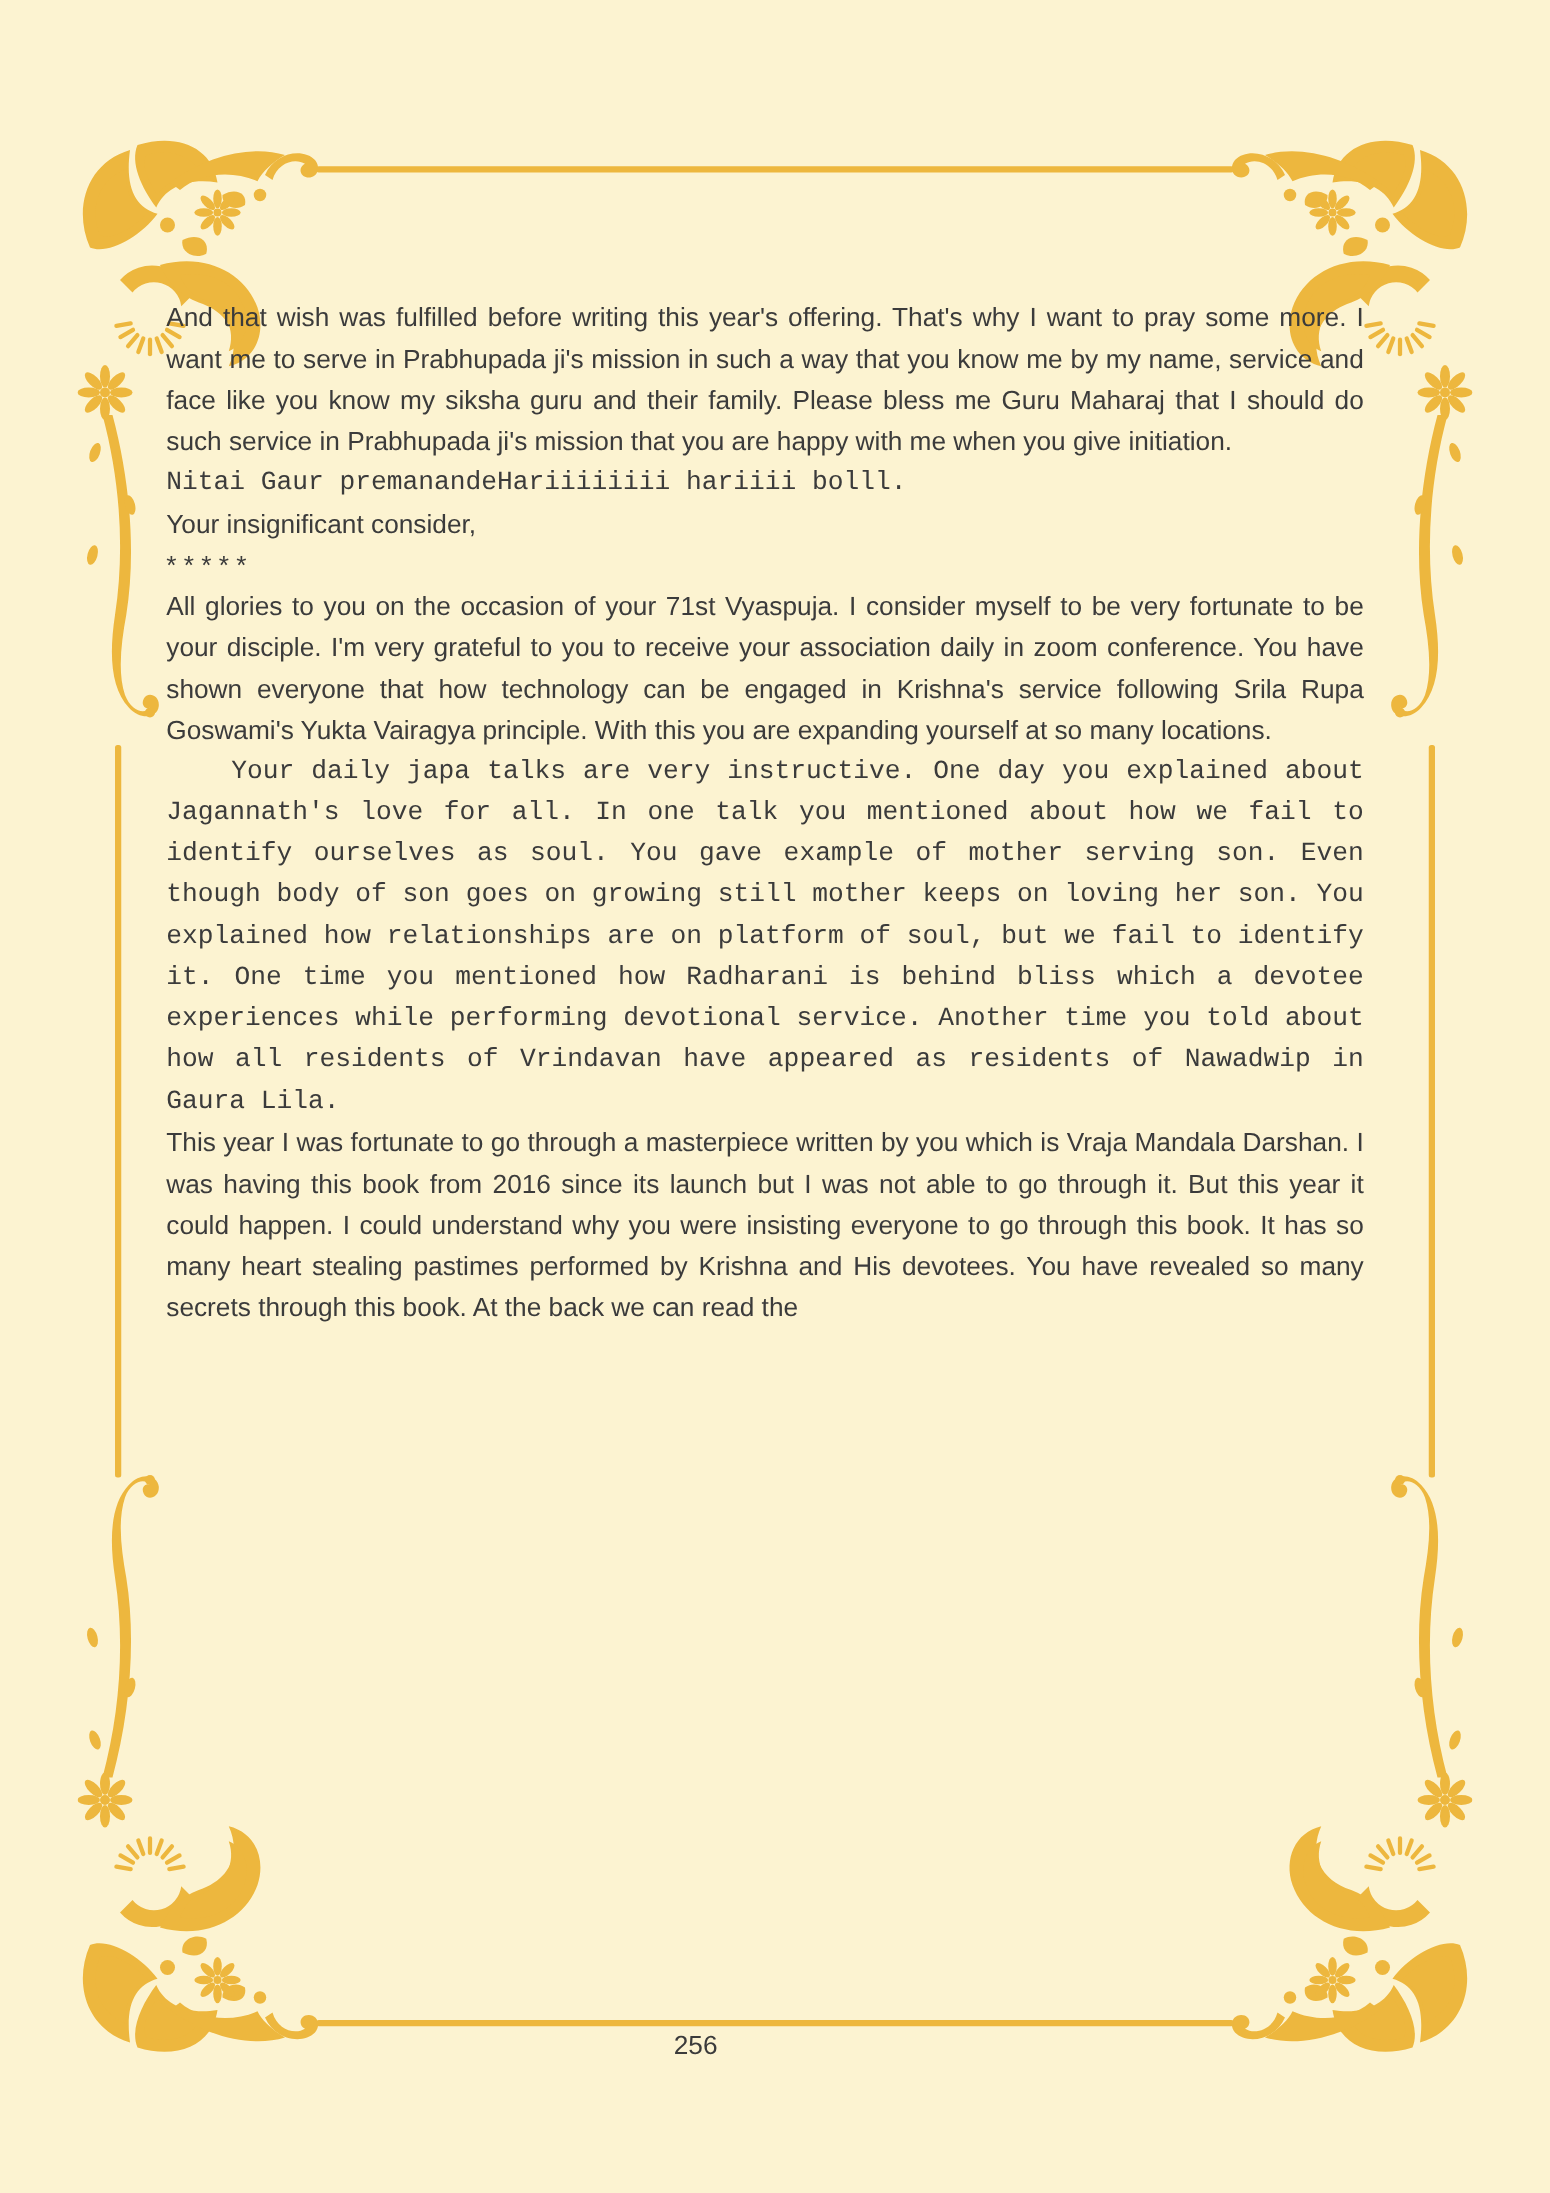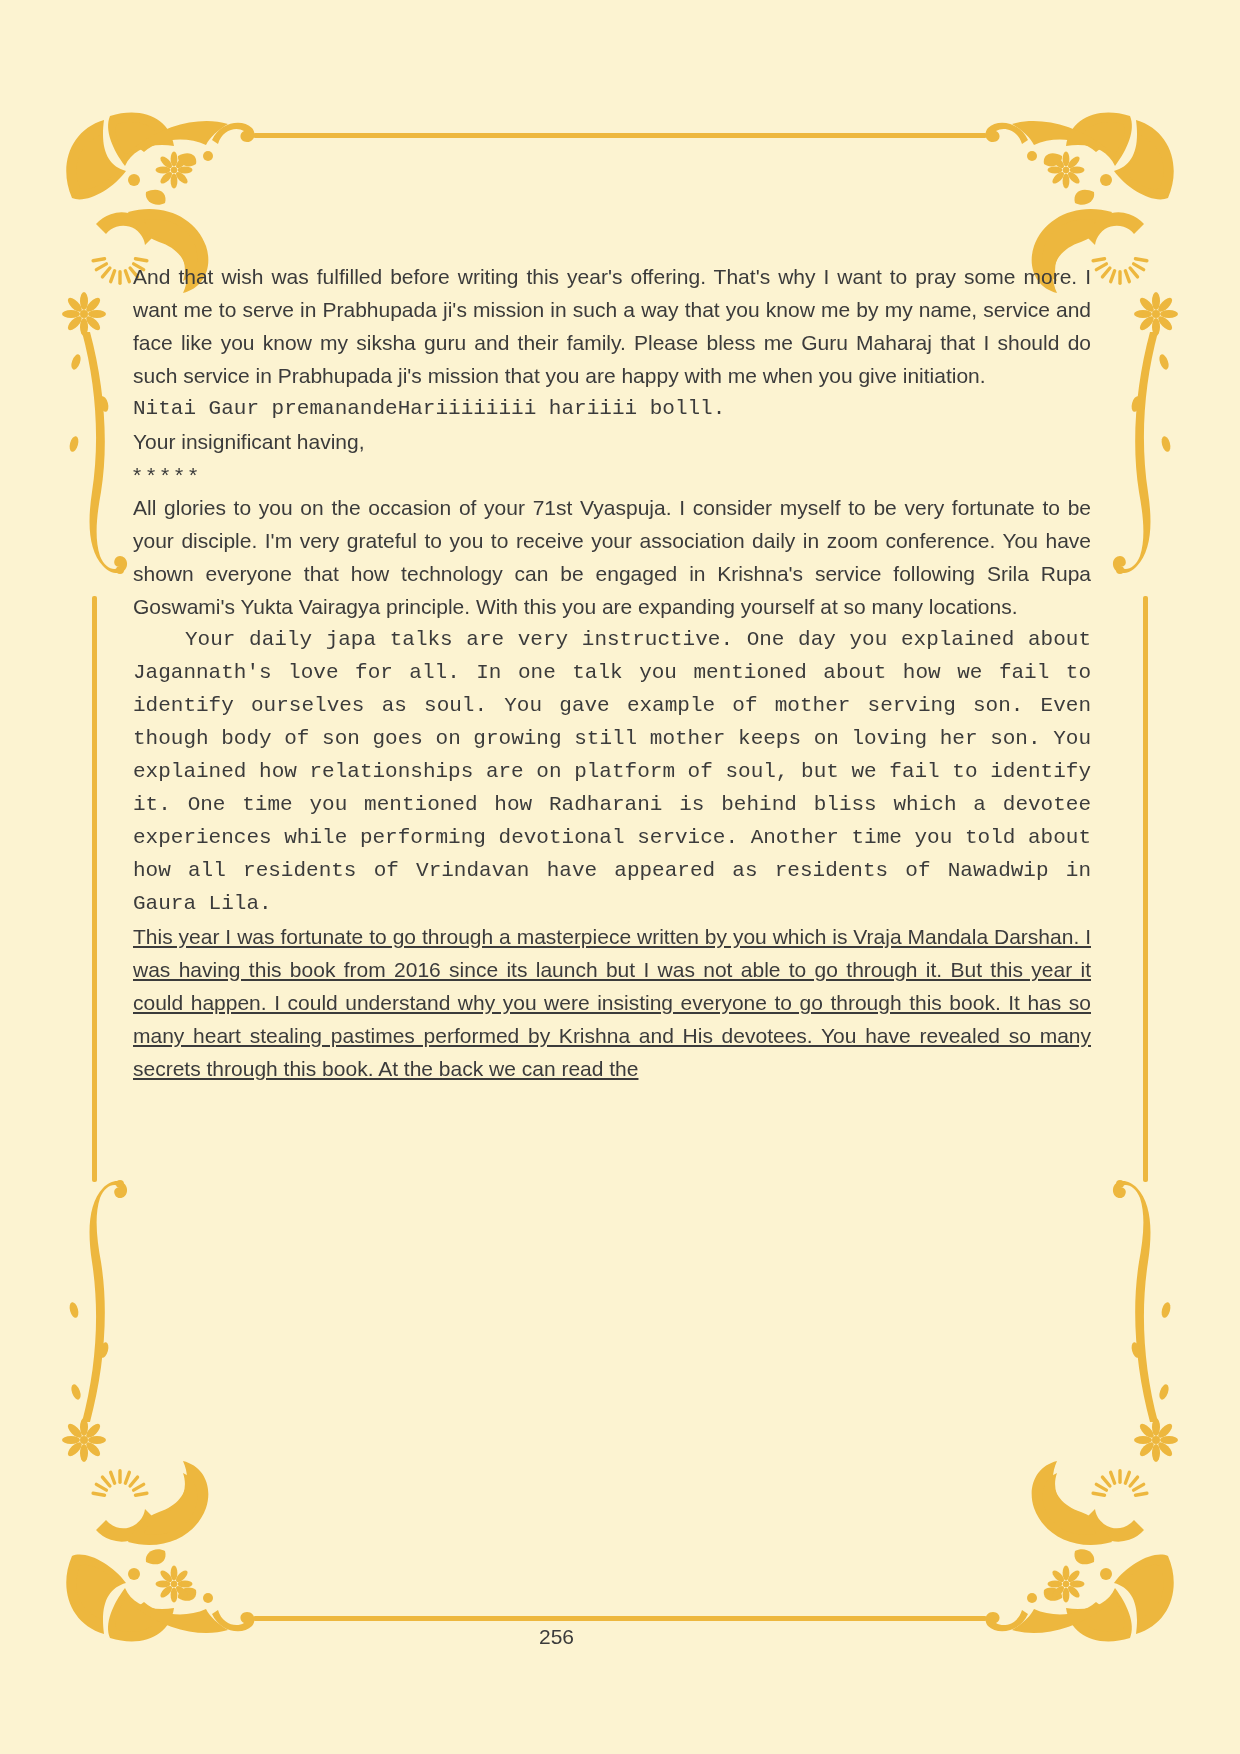--- a/index.html
+++ b/index.html
@@ -22,30 +22,30 @@
   #orn-bl{left:62px;top:1155px;transform:scaleY(-1);}
   #orn-br{left:982px;top:1155px;transform:scale(-1,-1);}
   .hline{position:absolute;left:253px;width:734px;height:5px;background:var(--gold);border-radius:2px;}
   #hline-top{top:133px;}
   #hline-bottom{top:1616px;}
   .vline{position:absolute;width:5px;top:596px;height:586px;background:var(--gold);border-radius:2px;}
   #vline-left{left:92px;}
   #vline-right{left:1143px;}
   
   .content{
-    position:absolute;left:133px;top:260px;width:958px;
+    position:absolute;left:133px;top:238px;width:958px;
     font-size:21px;line-height:33px;
   }
   .content p{margin:0;}
   .just{text-align:justify;}
   .indent{text-indent:52px;}
   .mt11{margin-top:11px;}
   .mt12{margin-top:12px;}
   .mt15{margin-top:15px;font-family:Liberation Mono, monospace;}
-  .mt16{margin-top:16px;text-decoration:underline;}
+  .mt16{margin-top:16px;}
   .mt17{margin-top:17px;}
   .mt63{margin-top:63px;}
   .mt71{margin-top:71px;}
   .mt79{margin-top:79px;}
   .page-number{
     position:absolute;left:0;top:1620px;width:1113px;
     text-align:center;font-size:21px;line-height:33px;
   }
 </style>
 </head>
@@ -129,20 +129,20 @@
     <use href="#ornament"></use>
   </svg>
 <div class="hline" id="hline-top"></div>
 <div class="hline" id="hline-bottom"></div>
 <div class="vline" id="vline-left"></div>
 <div class="vline" id="vline-right"></div>
 
 <div class="content">
   <p class="just">And that wish was fulfilled before writing this year's offering. That's why I want to pray some more. I want me to serve in Prabhupada ji's mission in such a way that you know me by my name, service and face like you know my siksha guru and their family. Please bless me Guru Maharaj that I should do such service in Prabhupada ji's mission that you are happy with me when you give initiation.</p>
   <p class="mt15">Nitai Gaur premanandeHariiiiiiii hariiii bolll.</p>
-  <p class="mt79">Your insignificant having,</p>
+  <p class="mt79">Your insignificant consider,</p>
   <p class="mt63">* * * * *</p>
   <p class="just mt17">All glories to you on the occasion of your 71st Vyaspuja. I consider myself to be very fortunate to be your disciple. I'm very grateful to you to receive your association daily in zoom conference. You have shown everyone that how technology can be engaged in Krishna's service following Srila Rupa Goswami's Yukta Vairagya principle. With this you are expanding yourself at so many locations.</p>
   <p class="just indent mt15">Your daily japa talks are very instructive. One day you explained about Jagannath's love for all. In one talk you mentioned about how we fail to identify ourselves as soul. You gave example of mother serving son. Even though body of son goes on growing still mother keeps on loving her son. You explained how relationships are on platform of soul, but we fail to identify it. One time you mentioned how Radharani is behind bliss which a devotee experiences while performing devotional service. Another time you told about how all residents of Vrindavan have appeared as residents of Nawadwip in Gaura Lila.</p>
   <p class="just mt16">This year I was fortunate to go through a masterpiece written by you which is Vraja Mandala Darshan. I was having this book from 2016 since its launch but I was not able to go through it. But this year it could happen. I could understand why you were insisting everyone to go through this book. It has so many heart stealing pastimes performed by Krishna and His devotees. You have revealed so many secrets through this book. At the back we can read the</p>
 </div>
 
 <div class="page-number">256</div>
 
 </body></html>

